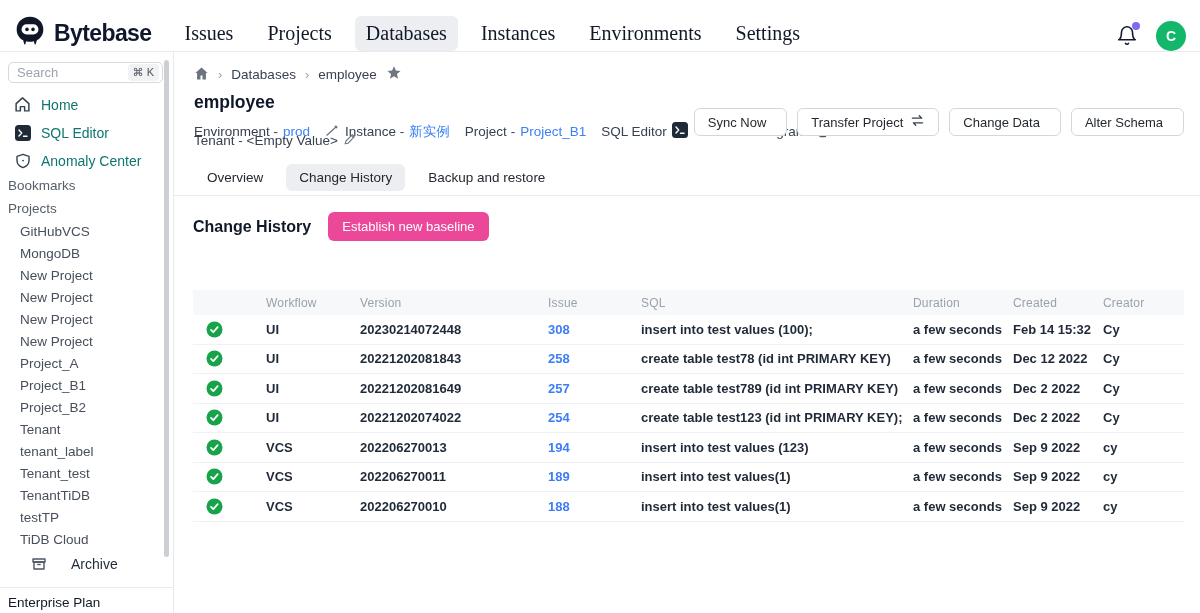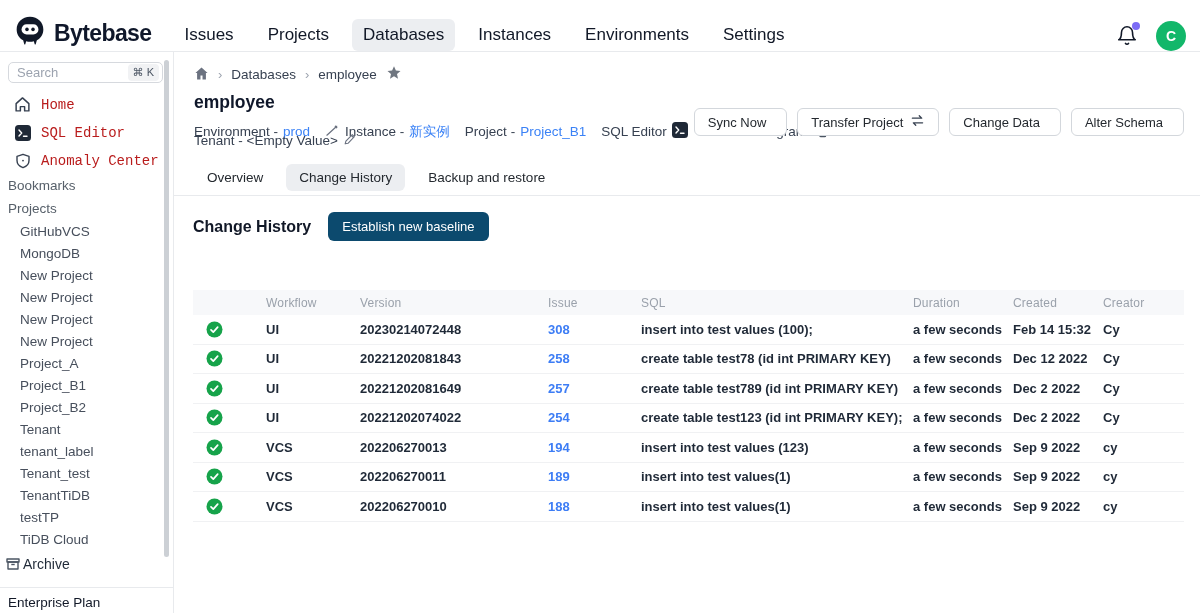--- a/index.html
+++ b/index.html
@@ -5,21 +5,21 @@
   * { margin:0; padding:0; box-sizing:border-box; }
   html,body { width:1200px; height:613px; overflow:hidden; background:#fff;
               font-family:"Liberation Sans", sans-serif; color:#1f2937; }
 
   
   .topbar { height:52px; display:flex; align-items:flex-end; padding:0 14px;
             border-bottom:1px solid #e8eaed; background:#fff; }
   .brand { display:flex; align-items:center; gap:8px; cursor:pointer; }
   .brand-text { font-size:23px; font-weight:800; color:#0f172a; letter-spacing:-0.6px; }
   .topnav-items { display:flex; margin-left:22px; gap:12px; }
-  .nav-item { font-size:17px; color:#111827; padding:6px 11px; border-radius:6px; cursor:pointer; white-space:nowrap; }
+  .nav-item { font-size:20px; color:#111827; padding:6px 11px; border-radius:6px; cursor:pointer; white-space:nowrap;font-family:Liberation Serif, serif; }
   .nav-item.active { background:#eceef1; }
   .topbar-right { margin-left:auto; display:flex; align-items:center; gap:18px; }
   .bell { position:relative; width:22px; height:22px; cursor:pointer; }
   .bell-dot { position:absolute; top:-3px; right:-2px; width:8px; height:8px; border-radius:50%; background:#7c6cf5; }
   .avatar { width:30px; height:30px; border-radius:50%; background:#12b76a; color:#fff;
             display:flex; align-items:center; justify-content:center; font-size:14px; font-weight:700; cursor:pointer; }
 
   
   .layout { display:flex; height:561px; }
   .sidebar { width:174px; flex-shrink:0; border-right:1px solid #e8eaed; position:relative;
@@ -27,29 +27,29 @@
   .main { flex:1; position:relative; background:#fff; }
 
   
   .search-box { margin:10px 10px 8px 8px; height:24px; border:1px solid #d6d9de; border-radius:5px;
                 display:flex; align-items:center; justify-content:space-between; padding:0 3px 0 8px; background:#fff; }
   .search-box input { border:none; outline:none; width:86px; font-size:13px; color:#374151;
                       font-family:"Liberation Sans", sans-serif; }
   .search-box input::placeholder { color:#9ca3af; }
   .kbd { background:#f1f2f4; border-radius:4px; font-size:11px; color:#4b5563; padding:2px 5px; white-space:nowrap; }
   .side-nav-item { display:flex; align-items:center; gap:10px; padding-left:14px; height:28px;
-                   font-size:14px; color:#b91c1c; cursor:pointer;font-family:Liberation Mono, monospace; }
+                   font-size:14px; color:#0f766e; cursor:pointer; }
   .side-icon { width:17px; height:17px; display:flex; align-items:center; justify-content:center; }
   .section-label { padding-left:8px; height:26px; display:flex; align-items:flex-end; padding-bottom:4px;
                    font-size:13.5px; color:#57606a; }
   .project-list { display:flex; flex-direction:column; }
   .project-item { padding-left:20px; height:22px; display:flex; align-items:center;
                   font-size:13.5px; color:#474f5c; cursor:pointer; white-space:nowrap; }
   .sidebar-bottom { margin-top:auto; }
-  .archive-item { display:flex; align-items:center; gap:2px; padding-left:4px; height:28px;
+  .archive-item { display:flex; align-items:center; gap:24px; padding-left:30px; height:28px;
                   font-size:14px; color:#1f2937; cursor:pointer; margin-bottom:9px; }
   .plan { border-top:1px solid #e8eaed; padding:7px 0 0 8px; font-size:13.5px; font-weight:500;
           color:#111827; height:26px; cursor:pointer; }
   .scroll-thumb { position:absolute; top:8px; right:4px; width:5px; height:497px;
                   background:#ccd0d5; border-radius:3px; cursor:grab; }
 
   
   .breadcrumb { position:absolute; top:13px; left:20px; display:flex; align-items:center; gap:9px;
                 font-size:13.5px; color:#374151; }
   .crumb-link { cursor:pointer; }
@@ -65,21 +65,21 @@
          font-size:13px; color:#24292f; display:flex; align-items:center; gap:7px; cursor:pointer;
          font-weight:500; white-space:nowrap; font-family:"Liberation Sans", sans-serif; }
   .tabs { position:absolute; top:112px; left:20px; display:flex; gap:10px; }
   .tab { padding:6px 13px; font-size:13.5px; color:#24292f; border-radius:6px; cursor:pointer; white-space:nowrap; }
   .tab.active { background:#eceef1; }
   .tab-divider { position:absolute; top:143px; left:0; right:0; height:1px; background:#e8eaed; }
 
   
   .ch-head { position:absolute; top:160px; left:19px; display:flex; align-items:center; gap:17px; }
   .ch-title { font-size:16px; font-weight:700; color:#111827; }
-  .baseline-btn { height:29px; padding:0 14px; background:#0c4a6e; color:#fff; border:none;
+  .baseline-btn { height:29px; padding:0 14px; background:#ec4899; color:#fff; border:none;
                   border-radius:6px; font-size:13px; cursor:pointer; font-family:"Liberation Sans", sans-serif; }
   .table { position:absolute; top:206px; left:19px; right:16px;margin-top:32px; }
   .thead, .trow { display:grid; grid-template-columns:73px 94px 188px 93px 272px 100px 90px 1fr;
                   align-items:center; }
   .thead { height:25px; background:#f7f8fa; color:#9aa1ab; font-size:12px; letter-spacing:0.2px; }
   .trow { height:29.5px; border-bottom:1px solid #f0f1f3; font-size:13px; font-weight:600; color:#1f2937;
           cursor:pointer; background:#fff; }
   .cell { white-space:nowrap; overflow:hidden; }
   .cell.status { padding-left:13px; display:flex; align-items:center; overflow:visible; }
   .cell.issue { color:#3d7df5; cursor:pointer; }

